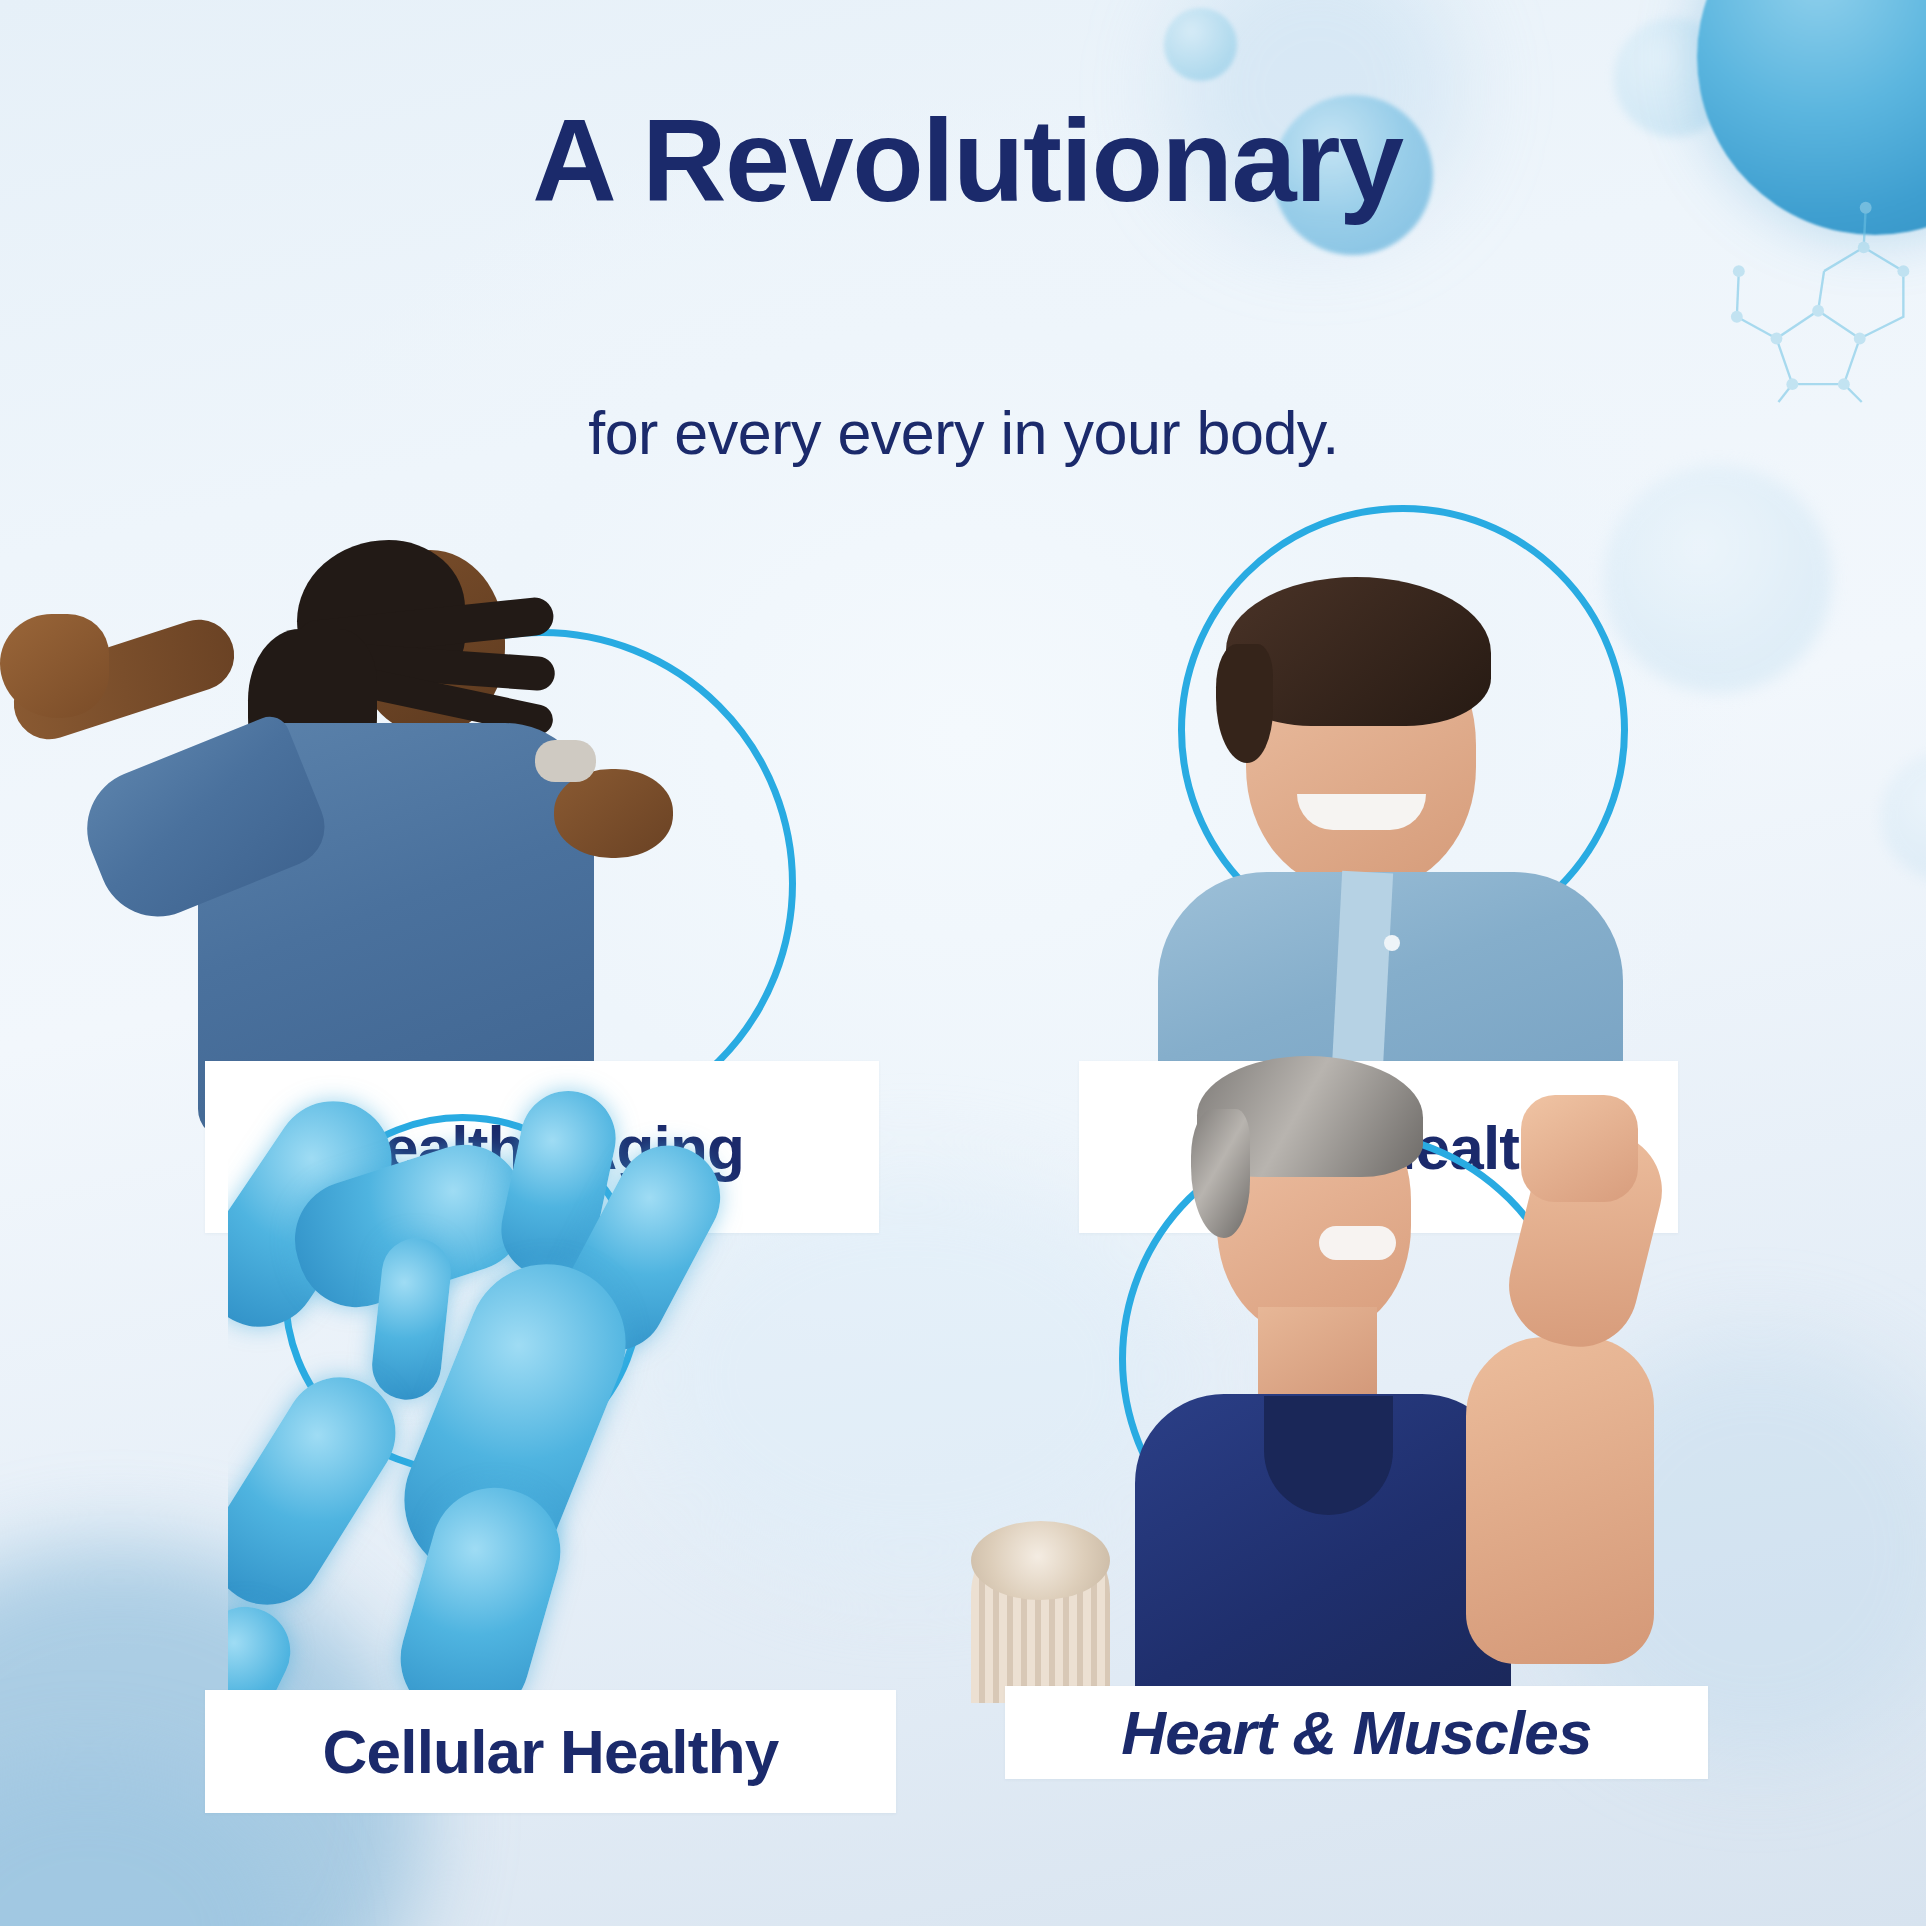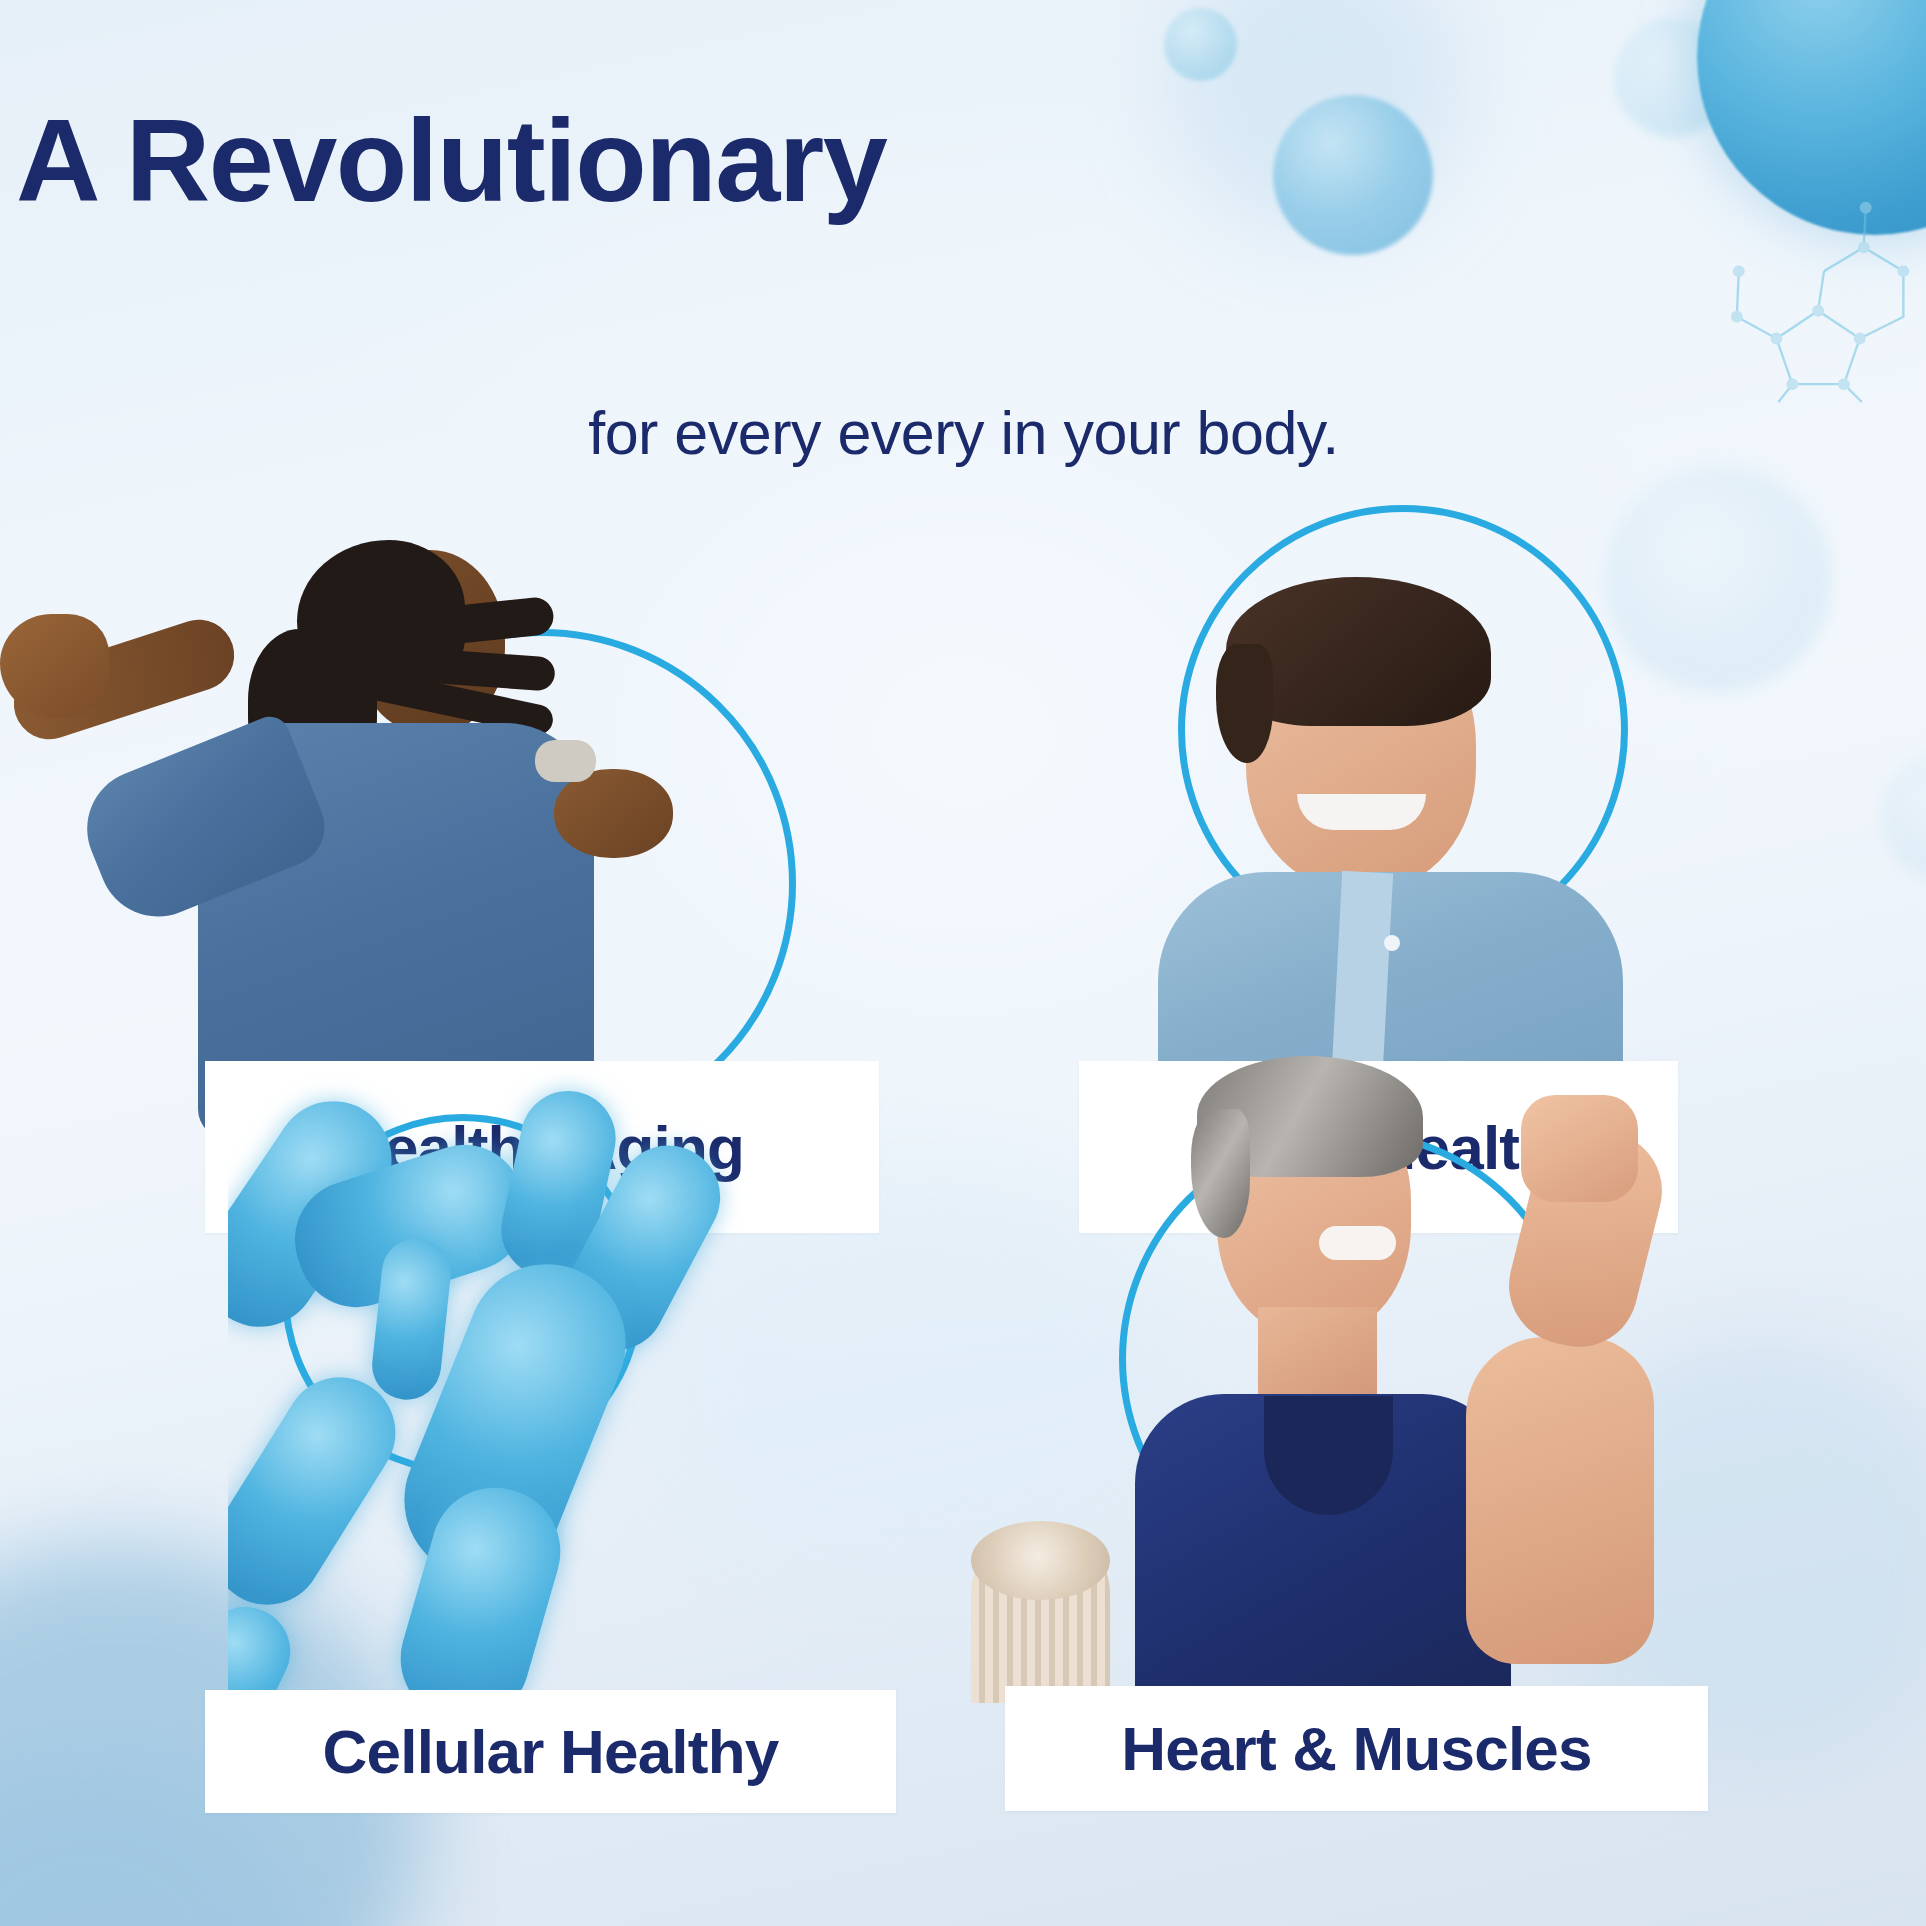--- a/index.html
+++ b/index.html
@@ -53,21 +53,21 @@
   }
   .cell.faint3{
     left:1881px;top:752px;width:129px;height:129px;
     background:radial-gradient(circle at 42% 36%,#e3f2fb 0%,#c2dff0 62%,#b0d7ec 100%);
     opacity:.32;filter:blur(7px);
   }
   .molecule{position:absolute;left:1717px;top:168px;width:228px;height:238px;opacity:.55;pointer-events:none;}
 
   
   .headline{
-    position:absolute;left:16px;right:0;top:95px;text-align:left;
+    position:absolute;left:8px;right:0;top:95px;text-align:center;
     color:#1b2a6b;font-weight:700;font-size:117px;line-height:1.12;
     letter-spacing:-1.5px;
   }
   .subhead{
     position:absolute;left:0;right:0;top:400px;text-align:center;
     color:#1b2a6b;font-weight:400;font-size:61px;line-height:1.1;
     letter-spacing:-0.5px;
   }
 
   
@@ -102,21 +102,21 @@
   
   #card-cellular-energy{left:0;top:1030px;width:970px;height:792px;}
   #card-cellular-energy .ring{left:282px;top:84px;width:347px;height:347px;}
   #card-cellular-energy .photo{left:228px;top:20px;width:515px;height:653px;}
   #card-cellular-energy .band{left:205px;top:660px;width:691px;height:123px;}
 
   
   #card-heart-muscles{left:822px;top:1000px;width:1105px;height:822px;}
   #card-heart-muscles .ring{left:297px;top:129px;width:446px;height:446px;}
   #card-heart-muscles .photo{left:149px;top:10px;width:693px;height:693px;}
-  #card-heart-muscles .band{left:183px;top:686px;width:703px;height:125px;}
+  #card-heart-muscles .band{left:183px;top:686px;width:703px;height:93px;font-style:italic;}
 
   
   .pf{position:absolute;}
   .skin-dark{background:#6e4526;}
   .skin-med{background:#d8a184;}
   .skin-light{background:#e3b396;}
   .denim{background:linear-gradient(160deg,#5b82ab 0%,#4a719d 45%,#3f6490 100%);}
   .denim-lt{background:linear-gradient(160deg,#9dc0d8 0%,#85aecb 50%,#7aa4c4 100%);}
   .navy-top{background:linear-gradient(150deg,#2b3f87 0%,#1f2f6d 55%,#1a2758 100%);}
   .hair-dark{background:#221a16;}

